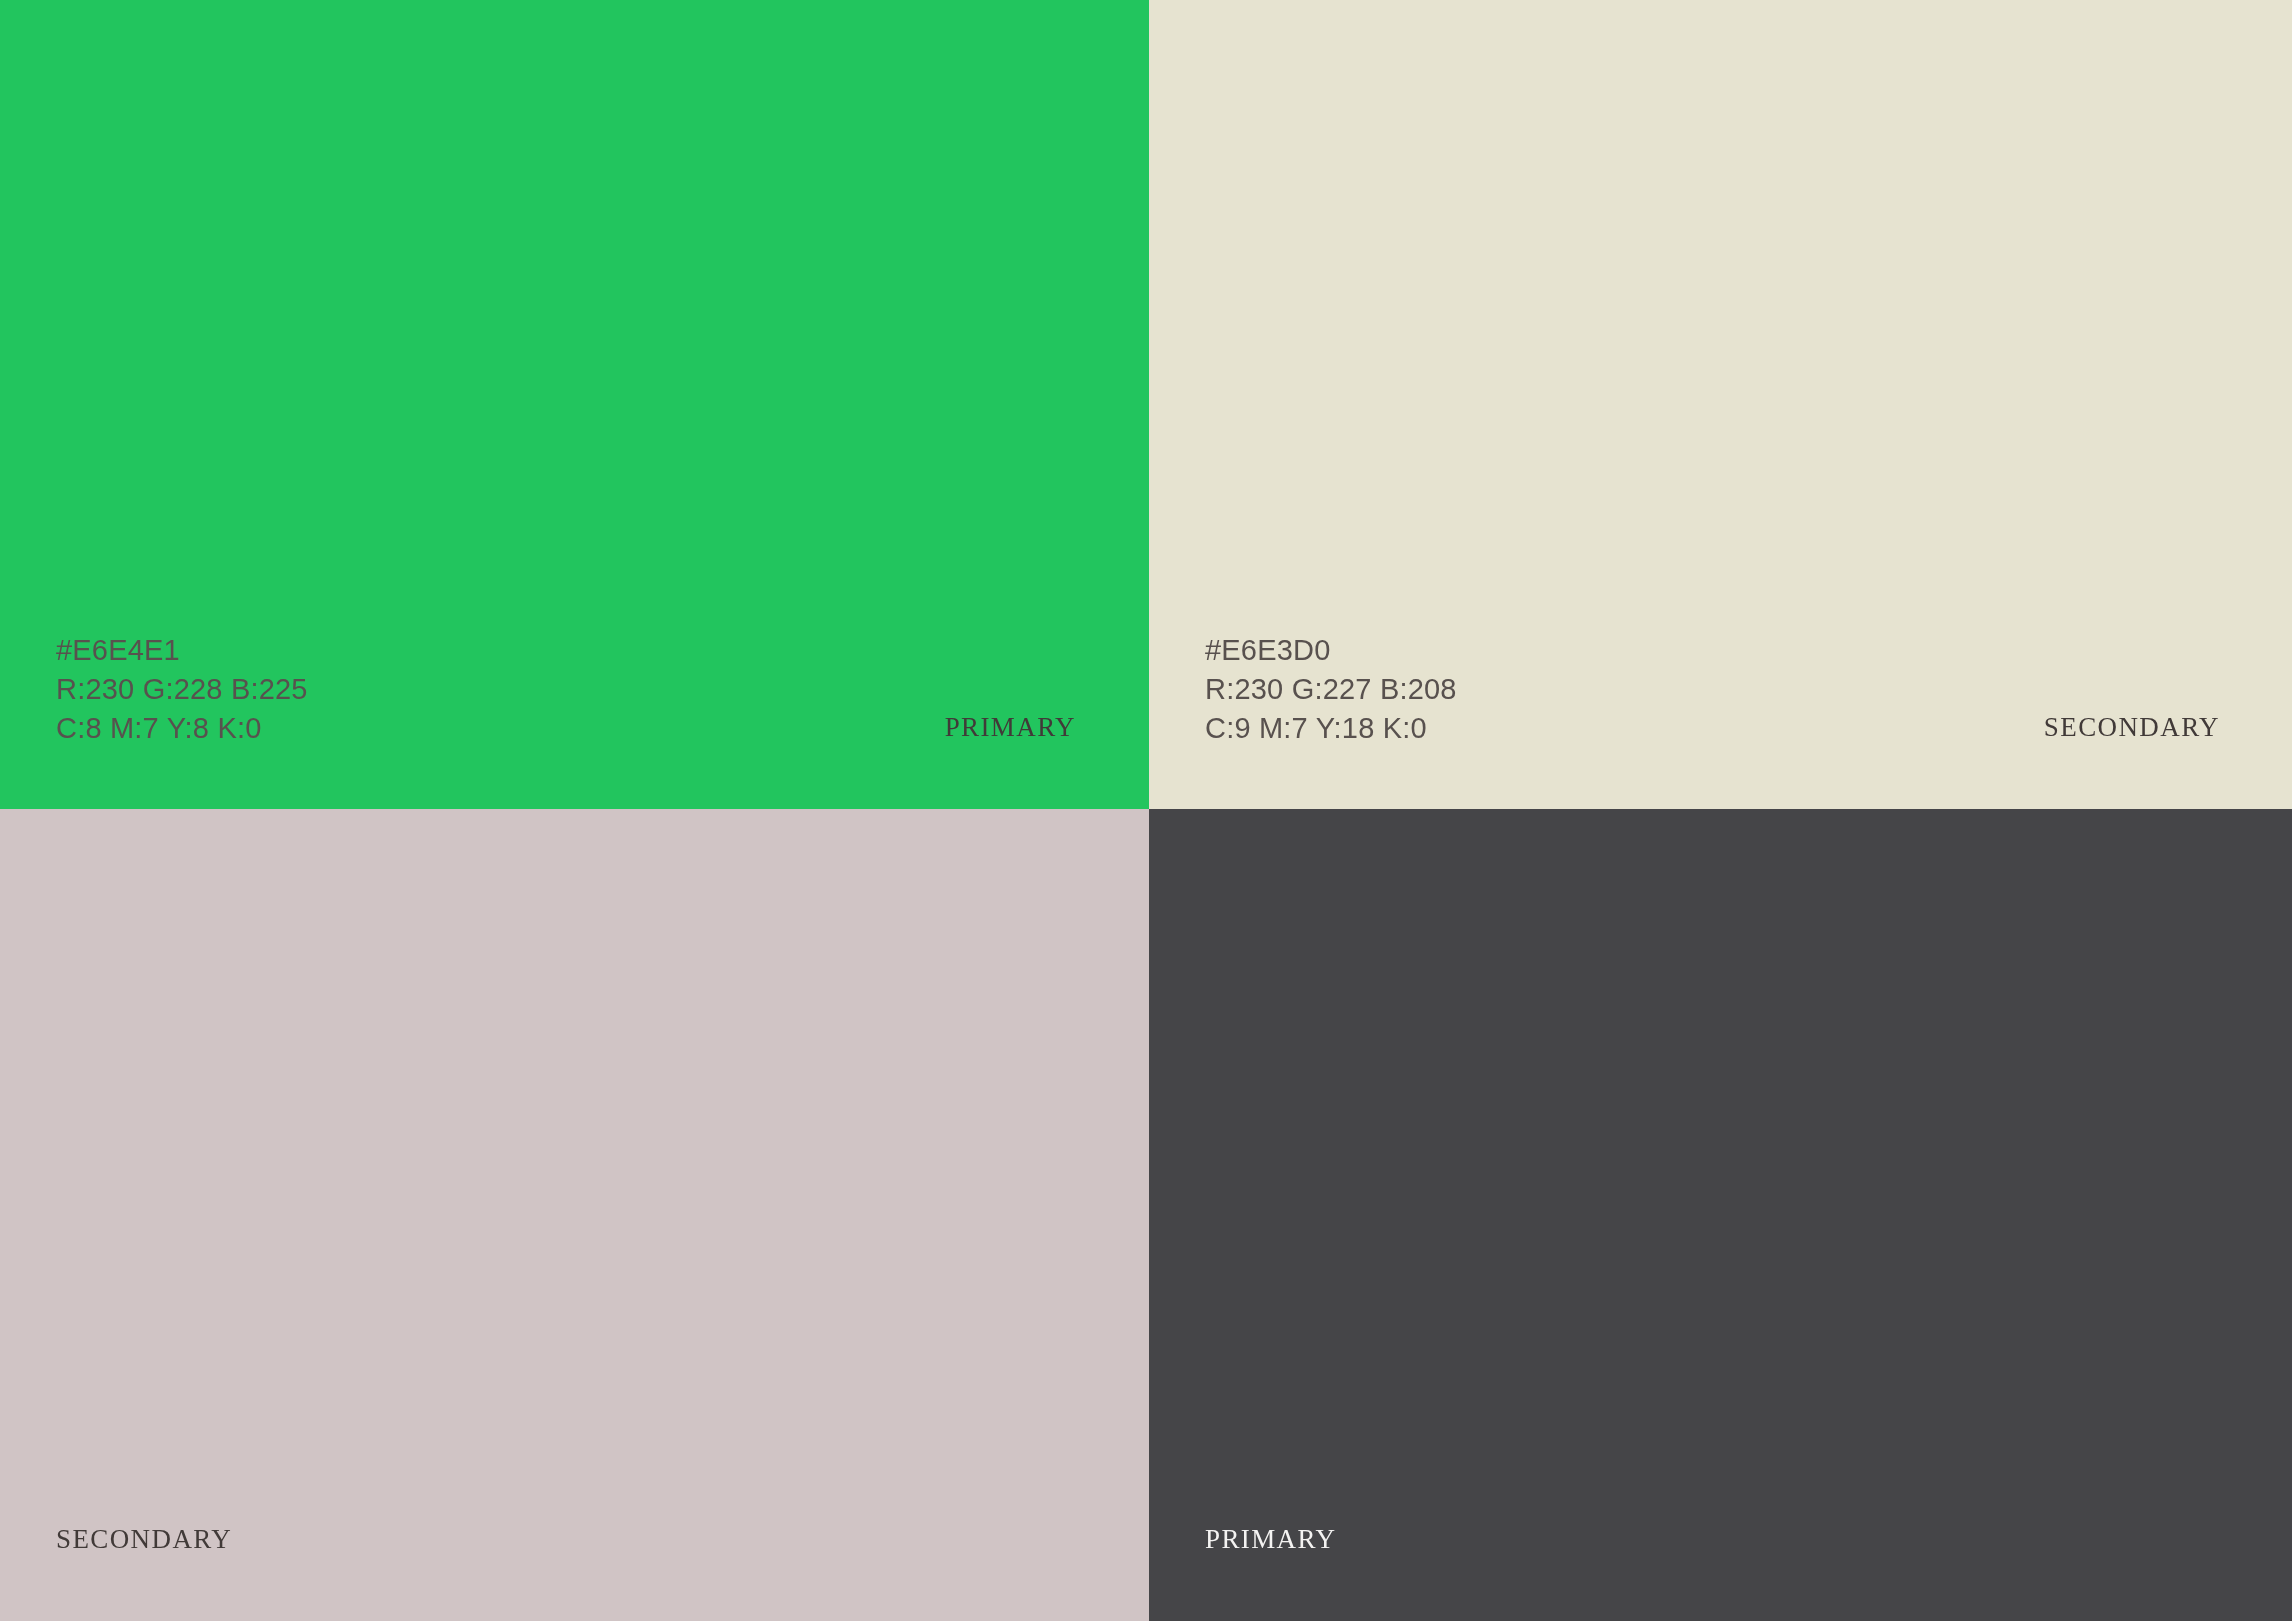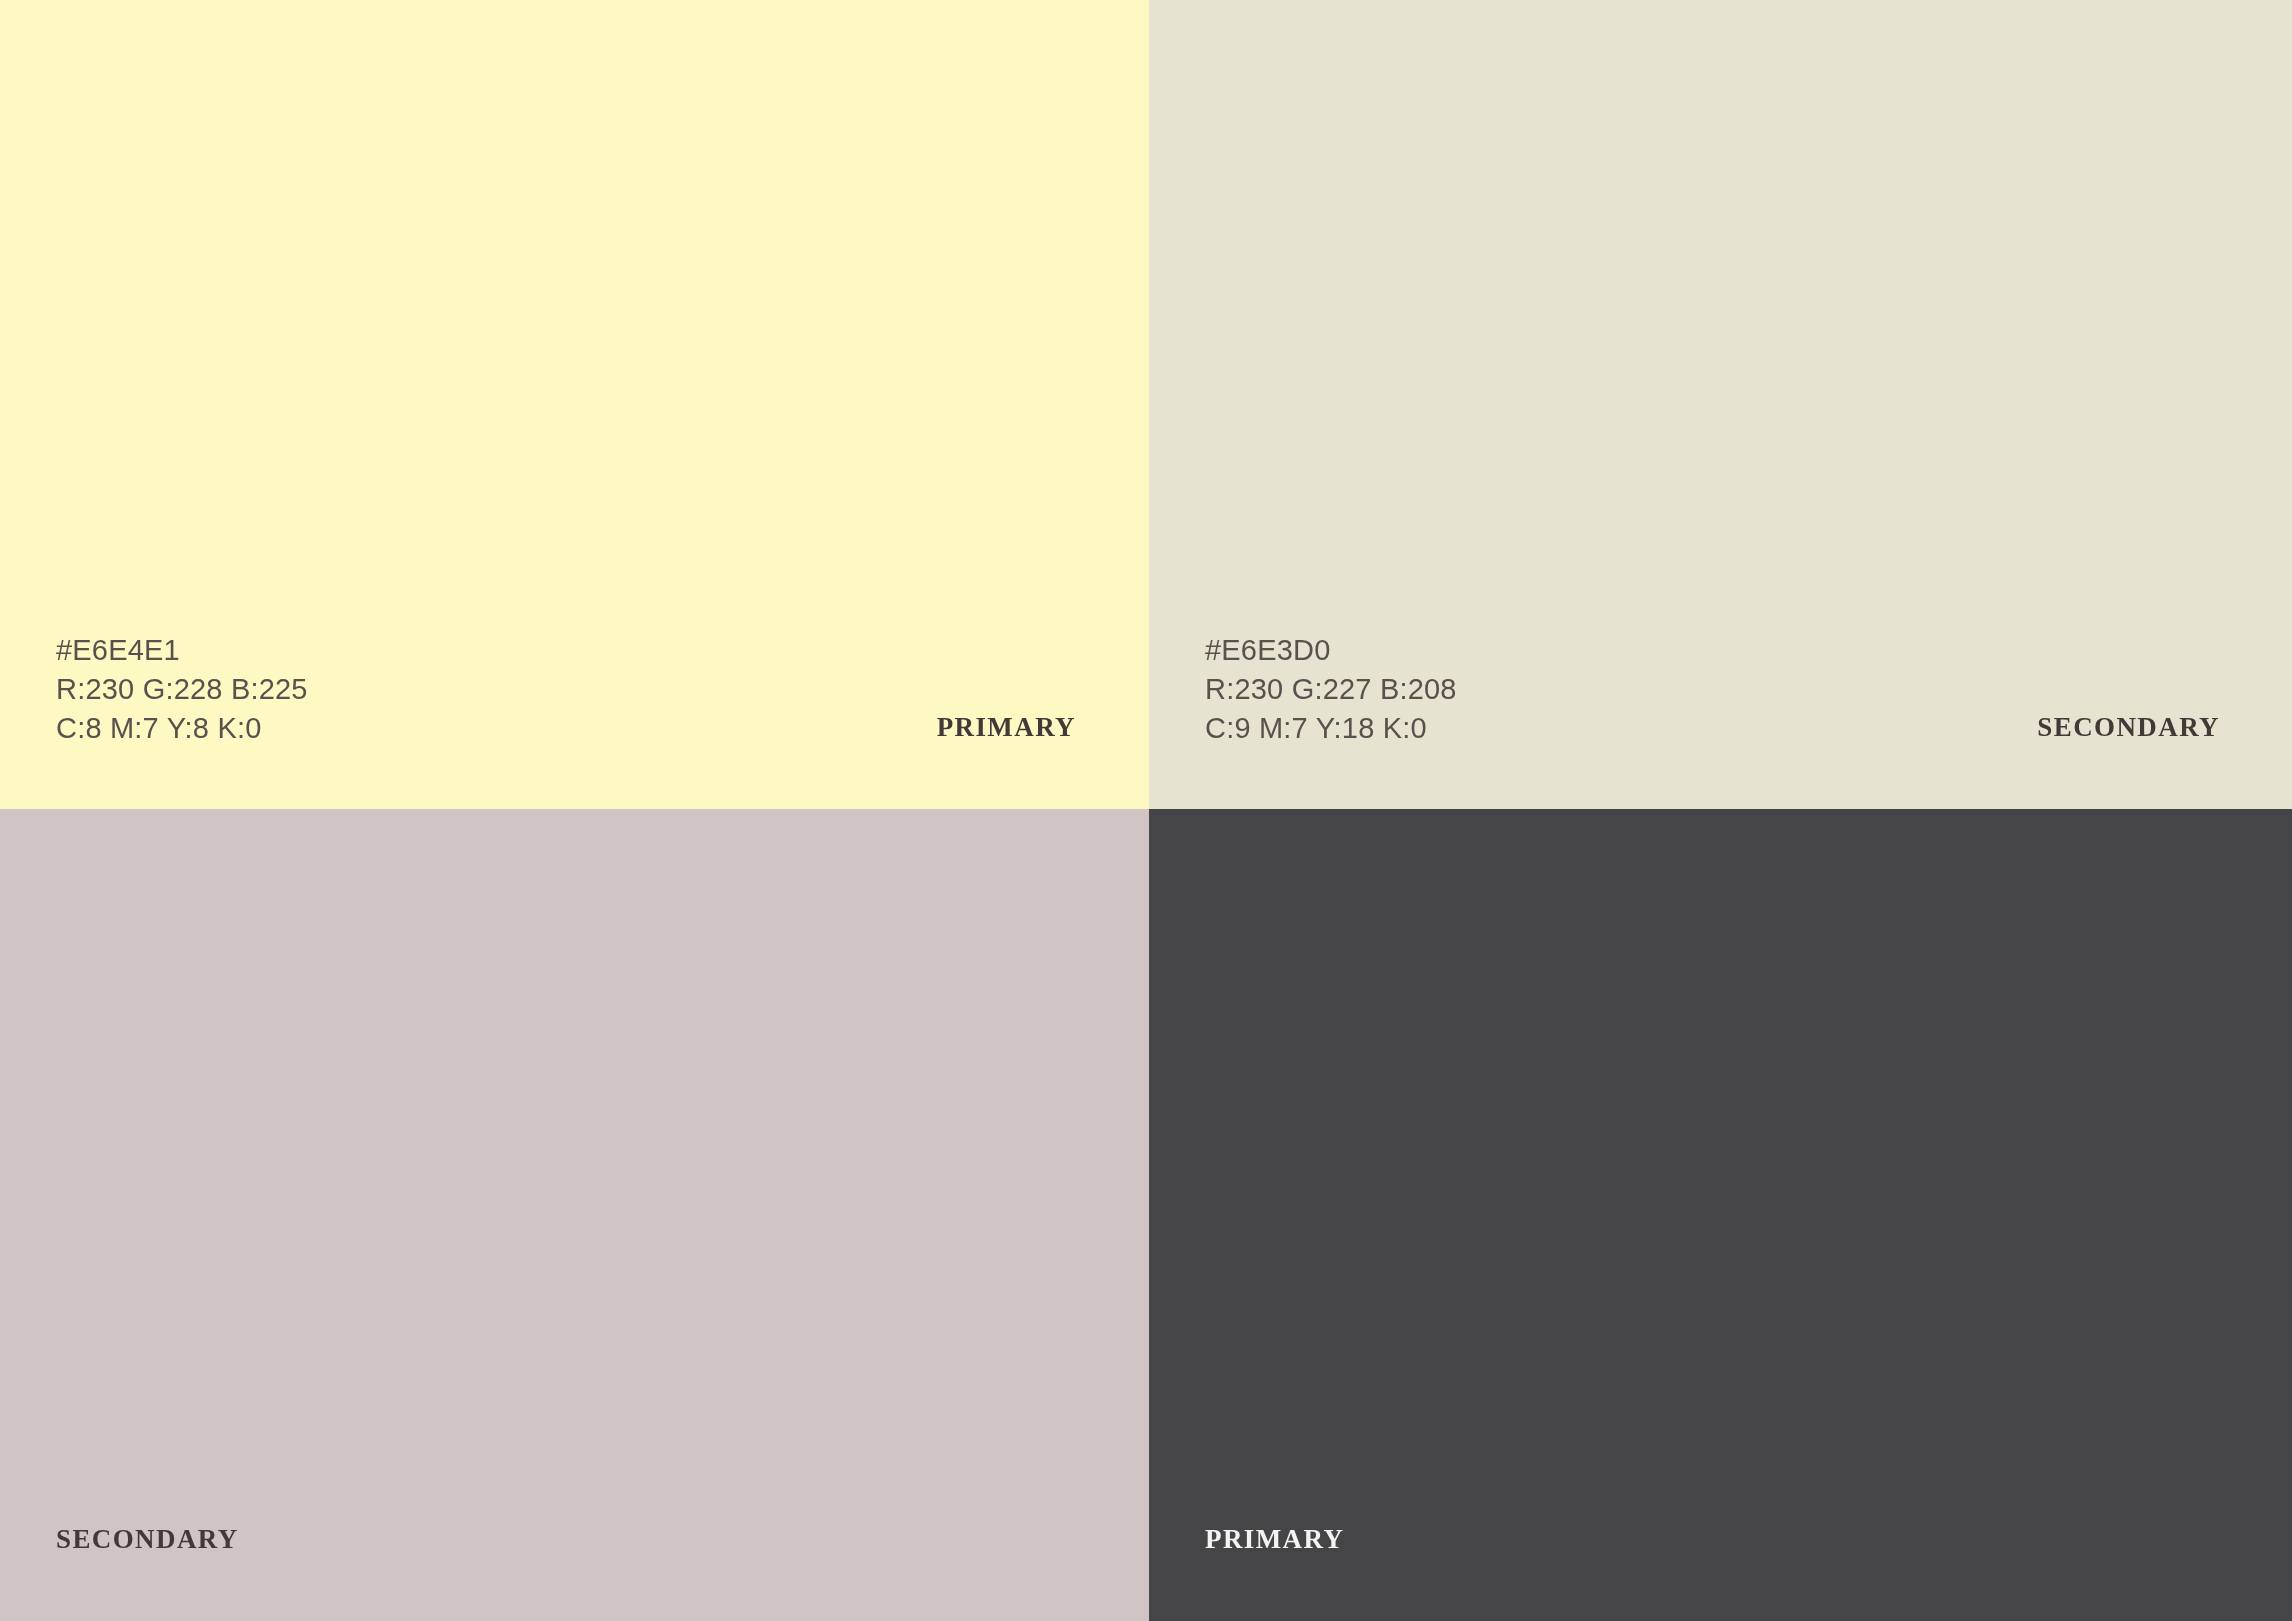--- a/index.html
+++ b/index.html
@@ -46,42 +46,42 @@
     font-size: 29px;
     line-height: 39px;
     font-weight: 400;
     letter-spacing: 0.2px;
     white-space: nowrap;
   }
 
   .role-label {
     font-family: "Liberation Serif", "DejaVu Serif", serif;
     font-size: 27px;
-    font-weight: 700;
+    font-weight: 400;
     letter-spacing: 1.4px;
     text-transform: uppercase;
     white-space: nowrap;
     line-height: 39px;
     position: relative;
     top: -0.9px;
   }
 
   
   .swatch[data-theme="dark-on-light"] .spec-line { color: #58514E; }
   .swatch[data-theme="dark-on-light"] .role-label { color: #413A38; }
 
   .swatch[data-theme="light-on-dark"] .spec-line { color: #D8D6D4; }
   .swatch[data-theme="light-on-dark"] .role-label { color: #F4F3F2; }
 </style>
 </head>
 <body>
 
 <div id="palette">
 
-  <div class="swatch" data-theme="dark-on-light" style="background-color: #fef9c3;">
+  <div class="swatch" data-theme="dark-on-light" style="background-color: #22c55e;">
     <div class="swatch-info">
       <div class="specs">
         <span class="spec-line">#E6E4E1</span>
         <span class="spec-line">R:230 G:228 B:225</span>
         <span class="spec-line">C:8 M:7 Y:8 K:0</span>
       </div>
       <div class="role-label">PRIMARY</div>
     </div>
   </div>
 

